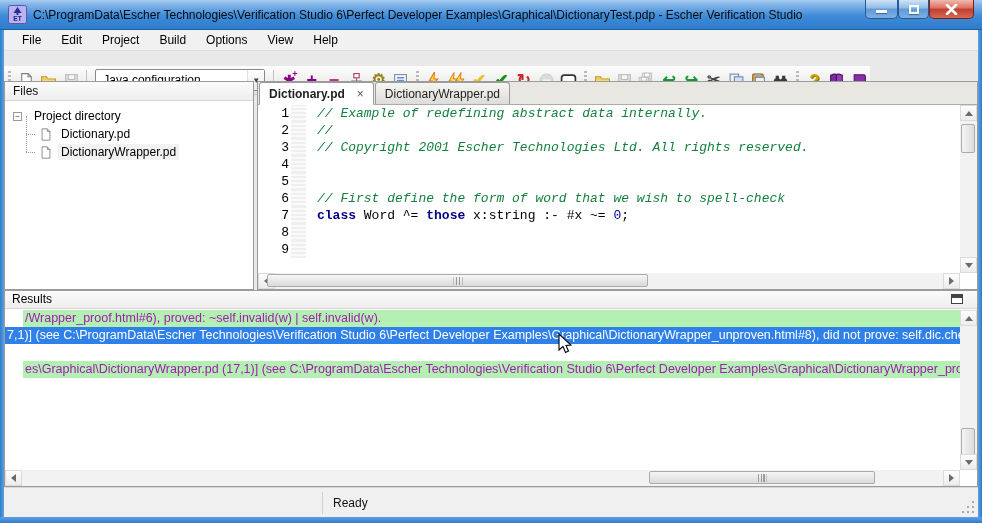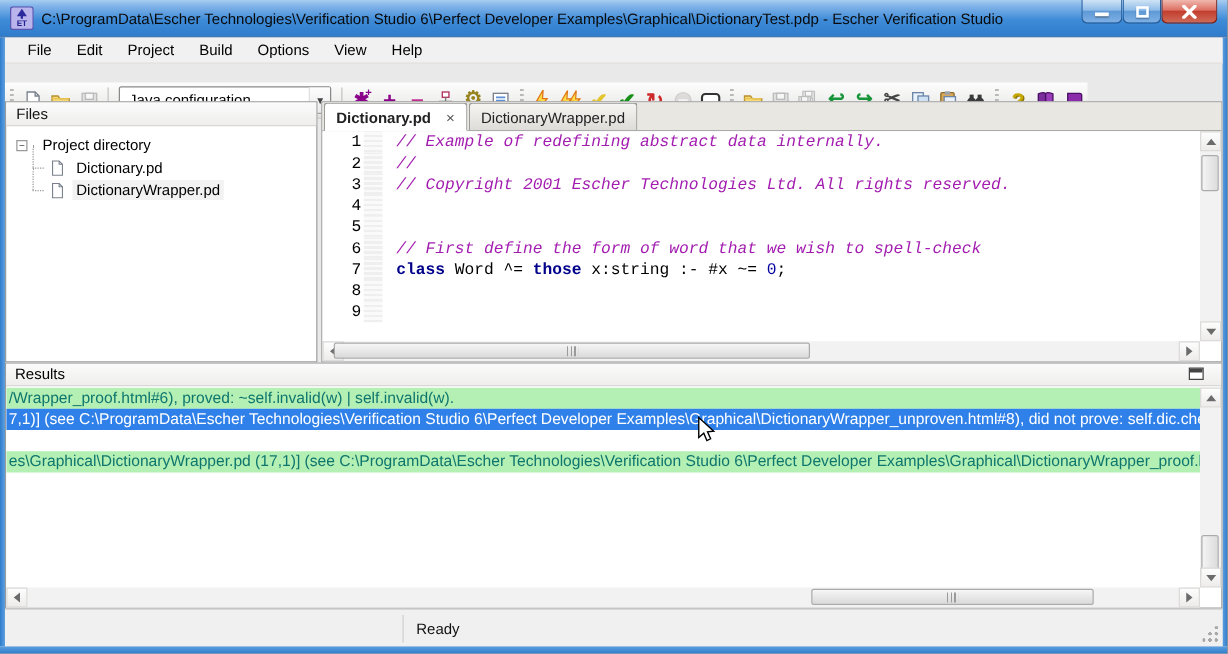--- a/index.html
+++ b/index.html
@@ -82,34 +82,34 @@
      background:linear-gradient(#F6F5F3,#DEDCD8); color:#222; }
   .tab.active{ background:#fff; font-weight:bold; height:23px; margin-bottom:-1px; border-bottom:1px solid #fff; }
   .tab .tab-close{ margin-left:12px; font-weight:normal; color:#555; font-size:12px; }
 
   .editor-body{ position:absolute; left:0; top:23px; right:17px; bottom:16px; background:#fff; overflow:hidden;
      font-family:"Liberation Mono","DejaVu Sans Mono",monospace; font-size:13px; }
   .code-line{ display:flex; height:17px; line-height:17px; white-space:pre; }
   .code-gutter{ width:33px; text-align:right; color:#000; flex:none; padding-right:2px; }
   .code-hatch{ width:15px; flex:none; background:repeating-linear-gradient(0deg,#EFEFEF 0 2px,#FAFAFA 2px 4px); }
   .code-text{ padding-left:11px; }
-  .tok-com{ color:#a21caf; font-style:italic; }
+  .tok-com{ color:#15803d; font-style:italic; }
   .tok-kw{ color:#00008B; font-weight:bold; }
   .tok-num{ color:#0000A0; }
   .tok-pl{ color:#000; }
 
   .results-panel{ position:absolute; left:4px; top:290px; width:974px; height:197px;
      border:1px solid #9B9B9B; background:#fff; }
   .results-header{ height:18px; background:linear-gradient(#FBFBFB,#EFEEED); border-bottom:1px solid #D8D7D6;
      font-size:12px; padding:1px 0 0 7px; position:relative; }
   .results-float-icon{ position:absolute; right:14px; top:3px; width:12px; height:10px; border:1px solid #444; background:#fff; }
   .results-float-icon::before{ content:""; display:block; height:3px; background:#444; }
   .results-body{ position:absolute; left:0; top:19px; right:17px; bottom:16px; overflow:hidden; background:#fff; }
   .res-row{ height:17px; line-height:17px; font-size:12.5px; white-space:pre; overflow:hidden; padding-left:2px; }
-  .res-row.proved{ background:#B4F0B4; color:#0f766e; }
+  .res-row.proved{ background:#B4F0B4; color:#a21caf;margin-left:18px; }
   .res-row.failed{ background:#2F80E8; color:#fff; }
   .res-row.blank{ background:#fff; }
 
   
   .sb{ position:absolute; background:#F2F2F2; }
   .sb-v{ width:17px; } .sb-h{ height:16px; }
   .sb-btn{ position:absolute; width:17px; height:16px; background:linear-gradient(#FDFDFD,#EDECEB);
      border:1px solid #DCDBDA; display:flex; align-items:center; justify-content:center; }
   .sb-arrow{ width:0; height:0; border:4px solid transparent; }
   .sb-arrow.up{ border-bottom:5px solid #6B6B6B; margin-top:-4px; }

